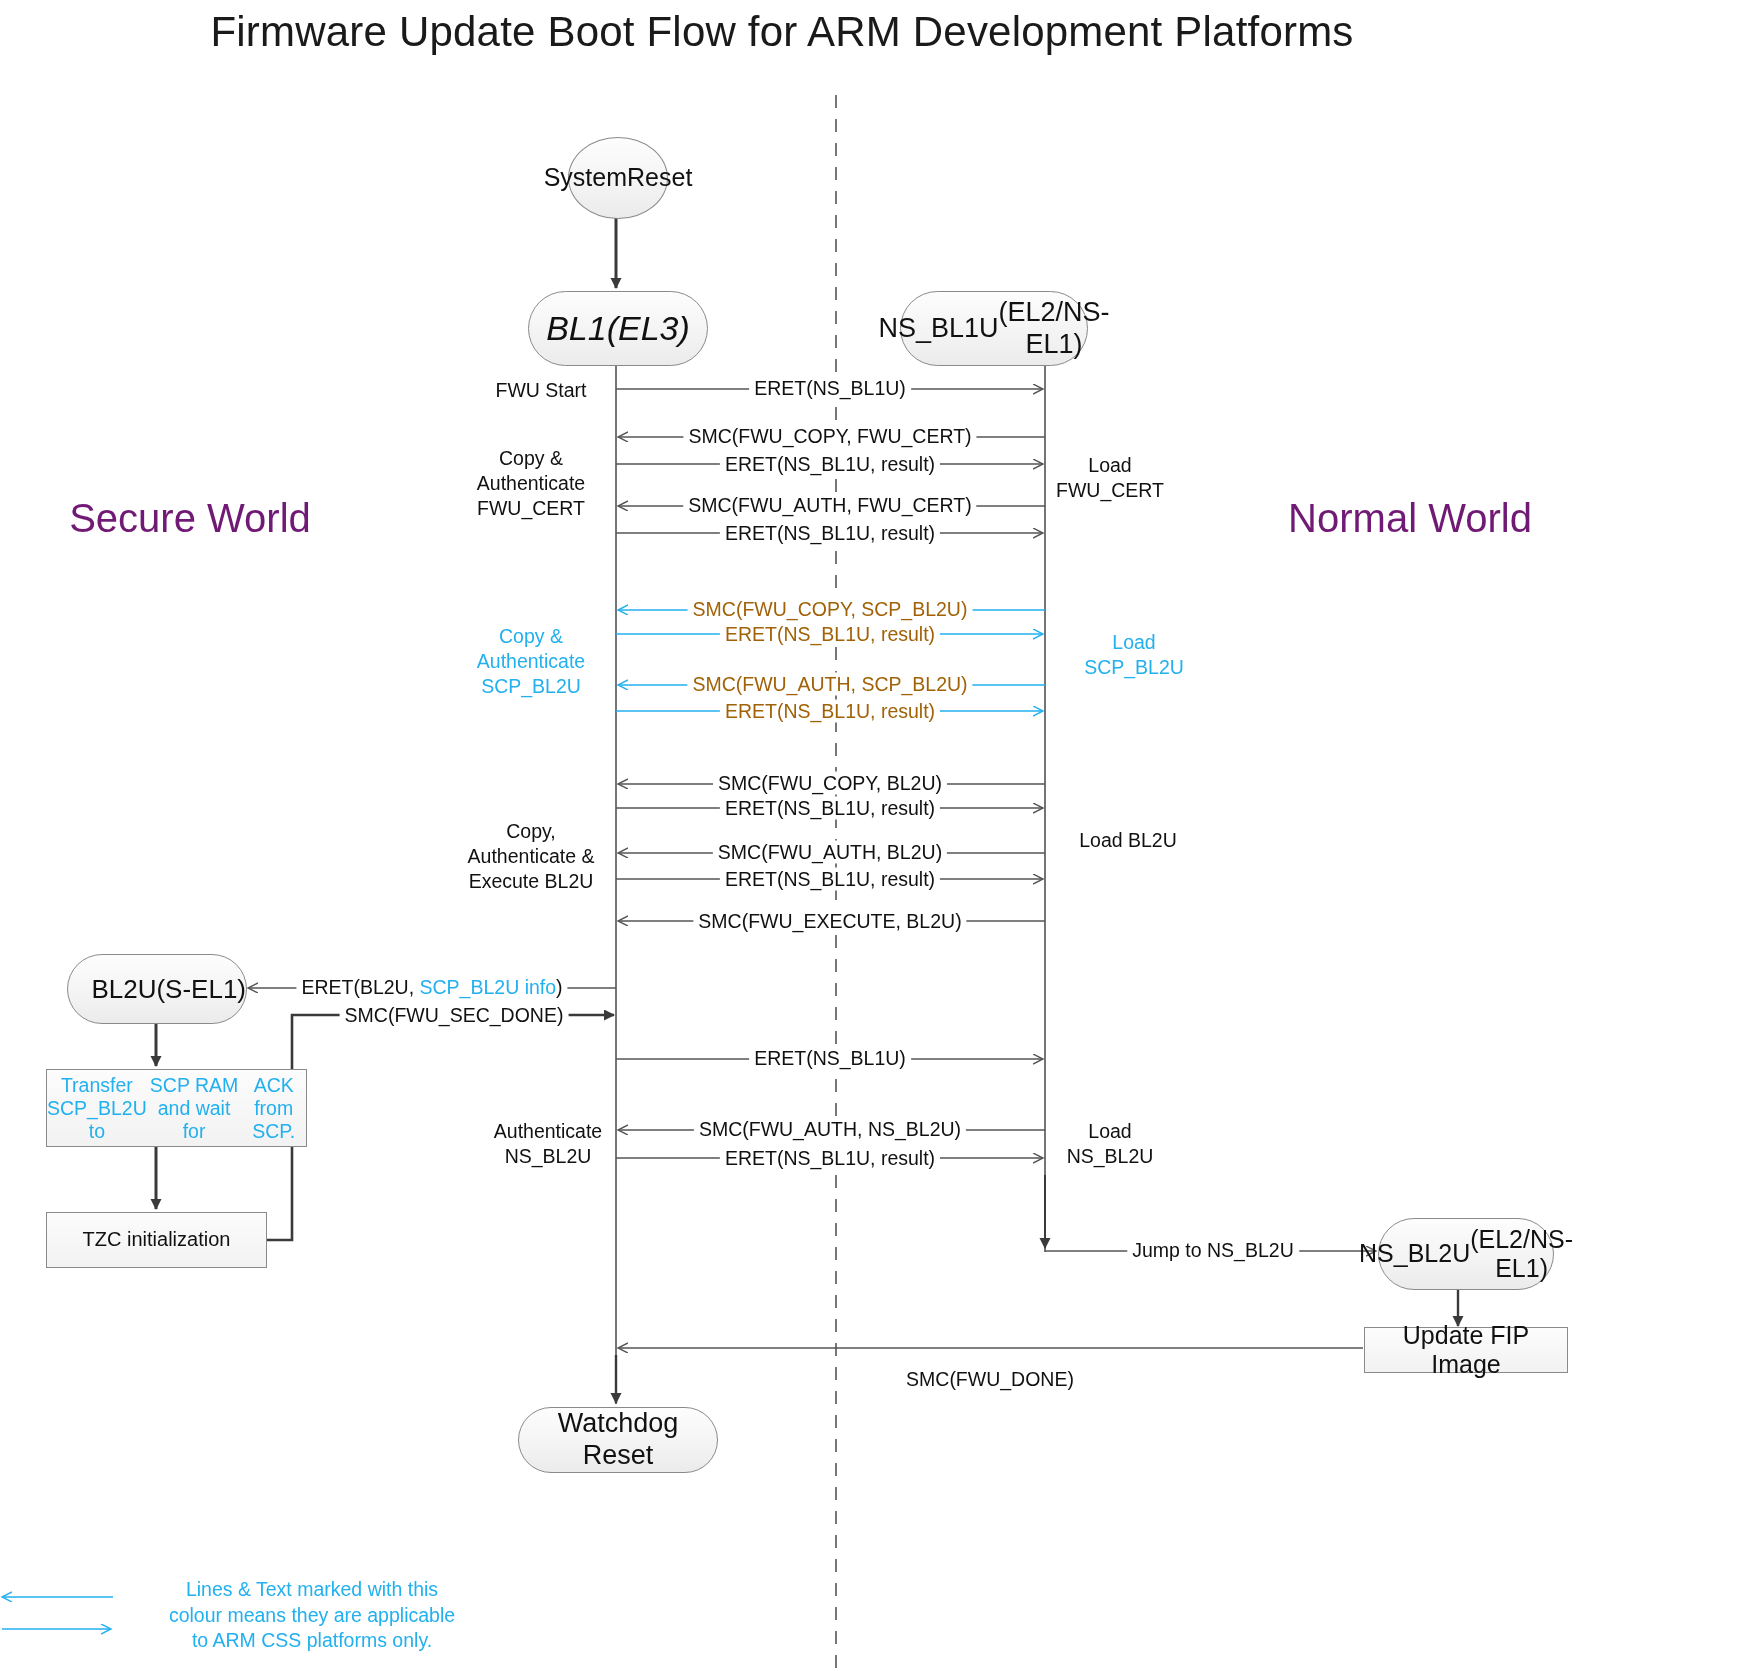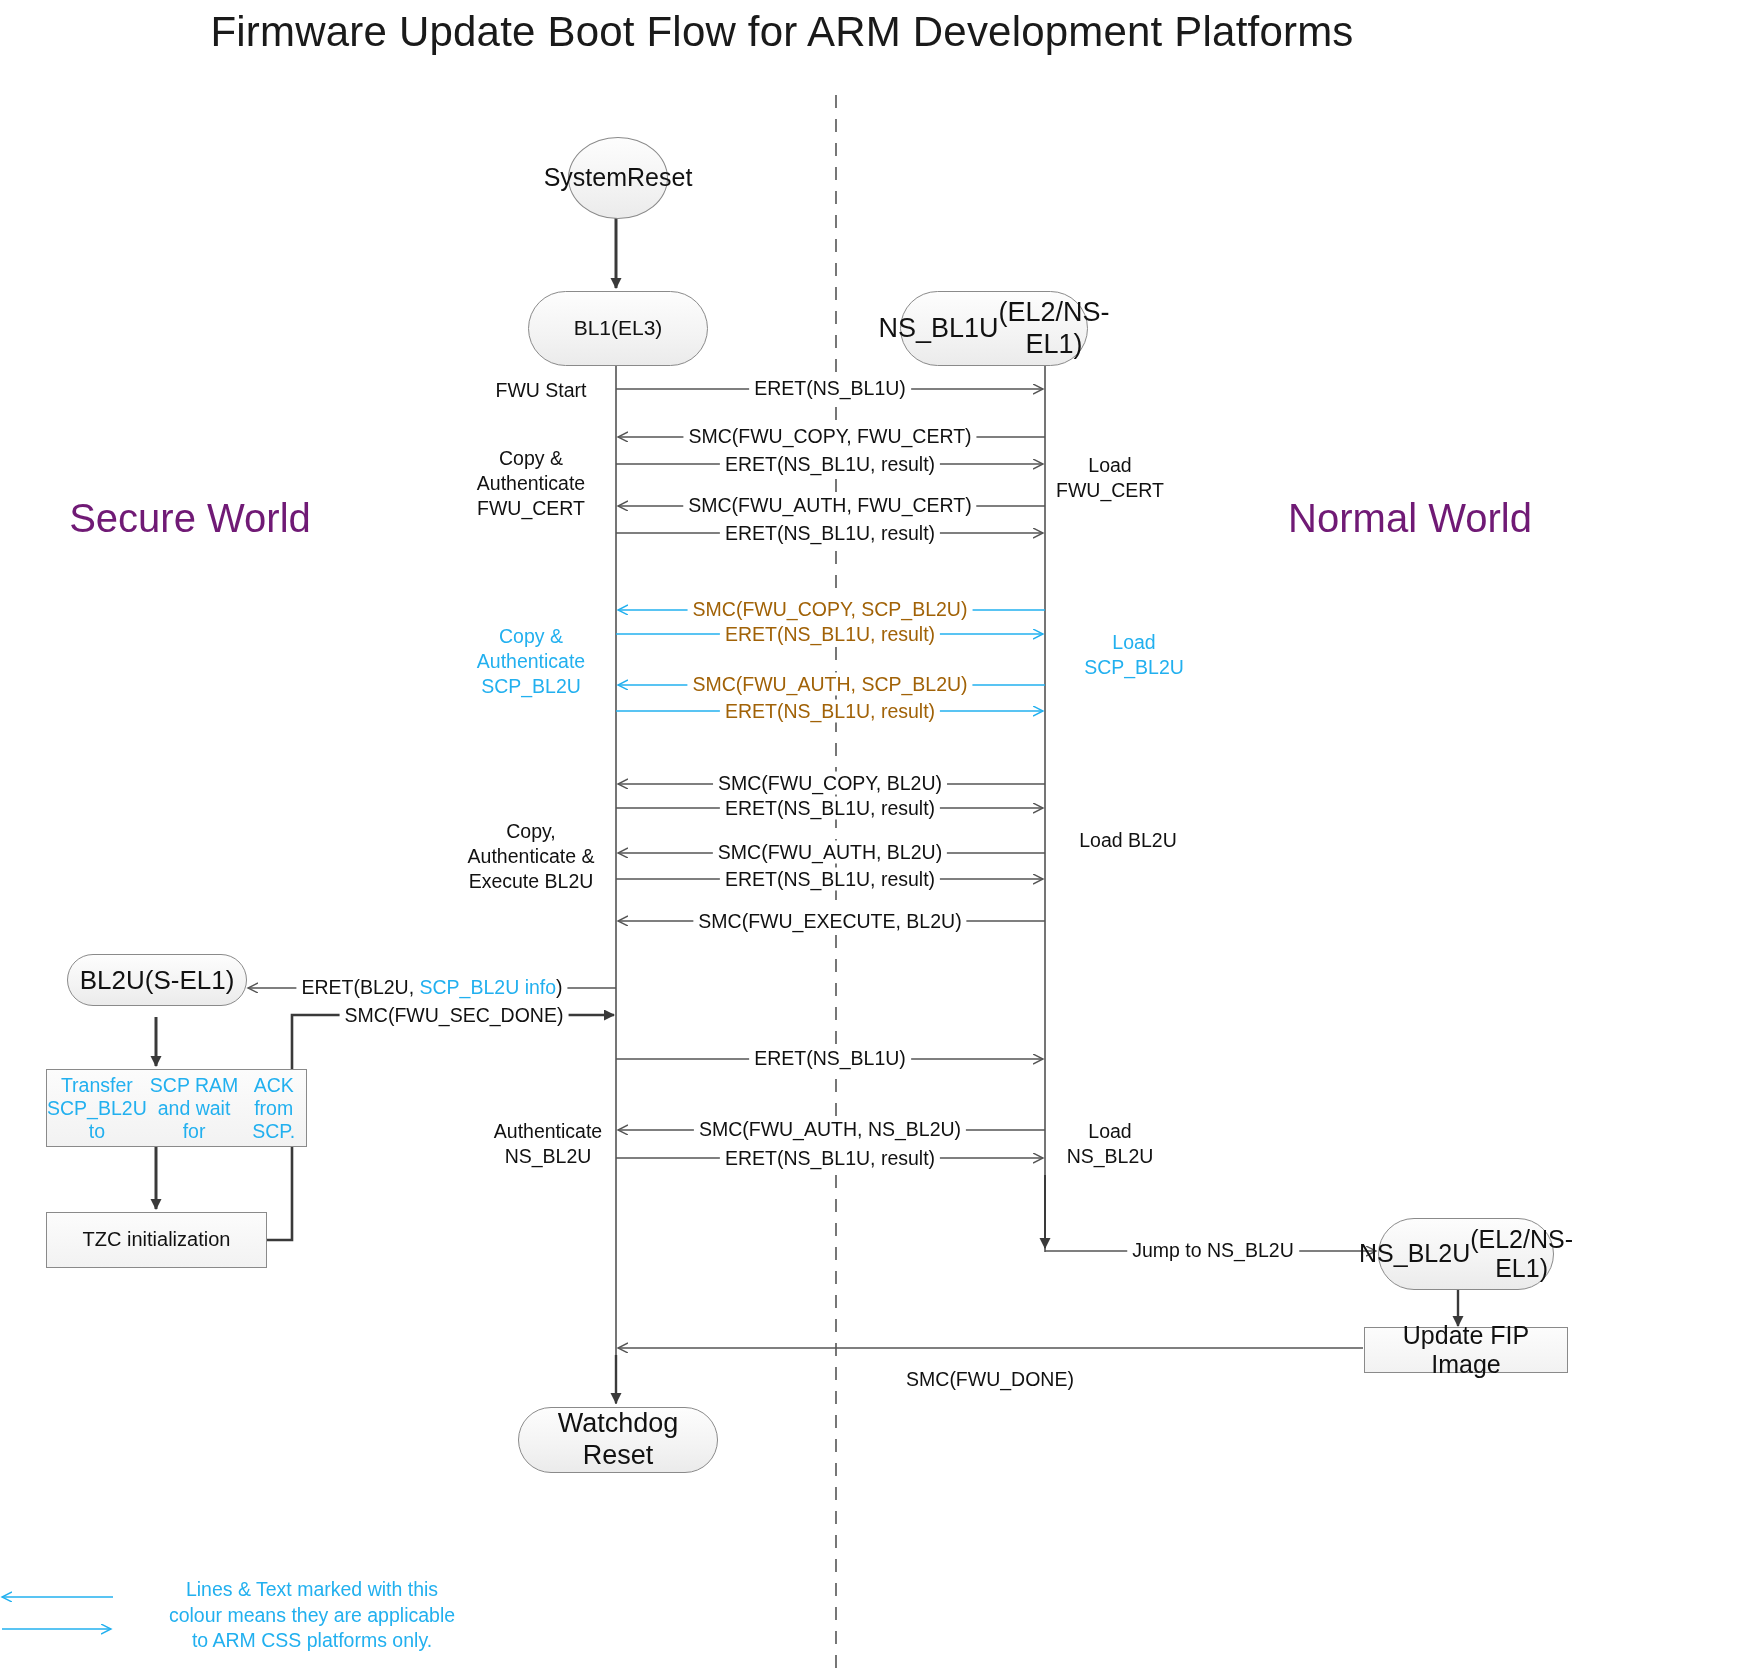--- a/index.html
+++ b/index.html
@@ -92,31 +92,31 @@
 
     <line x1="113" y1="1597" x2="2" y2="1597" stroke="#22b0ef" stroke-width="1.6" marker-end="url(#ahc)"></line>
     <line x1="2" y1="1629" x2="111" y2="1629" stroke="#22b0ef" stroke-width="1.6" marker-end="url(#ahc)"></line>
   </svg>
 
   <div class="node ellipse" style="left:568px;top:137px;width:100px;height:82px;font-size:25px;">
     <span>System</span>
     <span>Reset</span>
   </div>
 
-  <div class="node round" style="left:528px;top:291px;width:180px;height:75px;font-size:21px;">
+  <div class="node round" style="left:528px;top:291px;width:180px;height:75px;font-size:34px;font-style:italic;">
     <span>BL1</span>
     <span>(EL3)</span>
   </div>
 
   <div class="node round" style="left:900px;top:291px;width:188px;height:75px;font-size:27px;">
     <span>NS_BL1U</span>
     <span>(EL2/NS-EL1)</span>
   </div>
 
-  <div class="node round" style="left:67px;top:954px;width:180px;height:52px;font-size:26px;">
+  <div class="node round" style="left:67px;top:954px;width:180px;height:70px;font-size:26px;justify-content:flex-end;">
     <span>BL2U</span>
     <span>(S-EL1)</span>
   </div>
 
   <div class="node rect" style="left:46px;top:1069px;width:261px;height:78px;font-size:19.5px;color:#22b0ef;line-height:1.3;">
     <span>Transfer SCP_BL2U to</span>
     <span>SCP RAM and wait for</span>
     <span>ACK from SCP.</span>
   </div>
 

